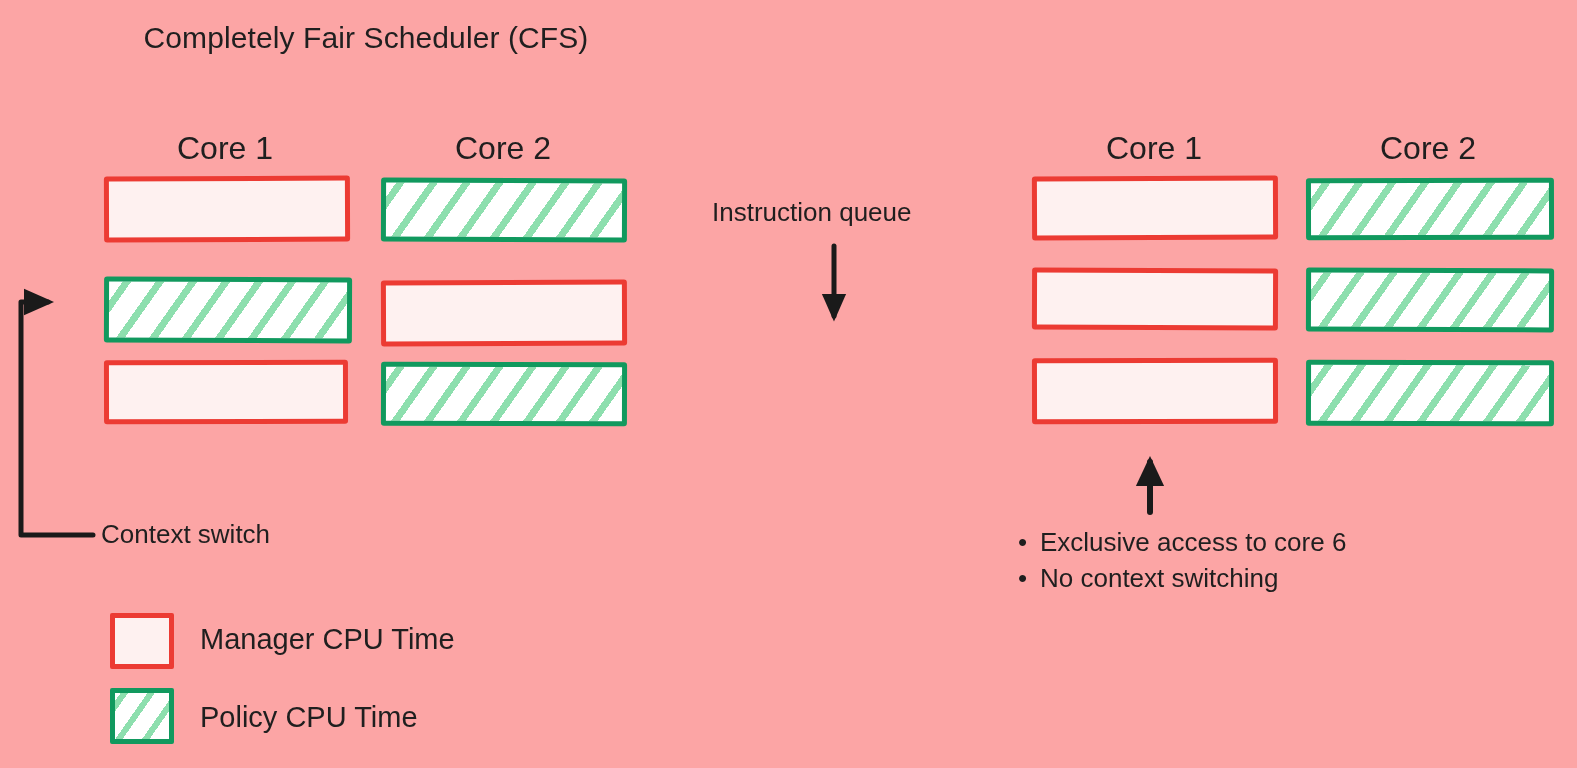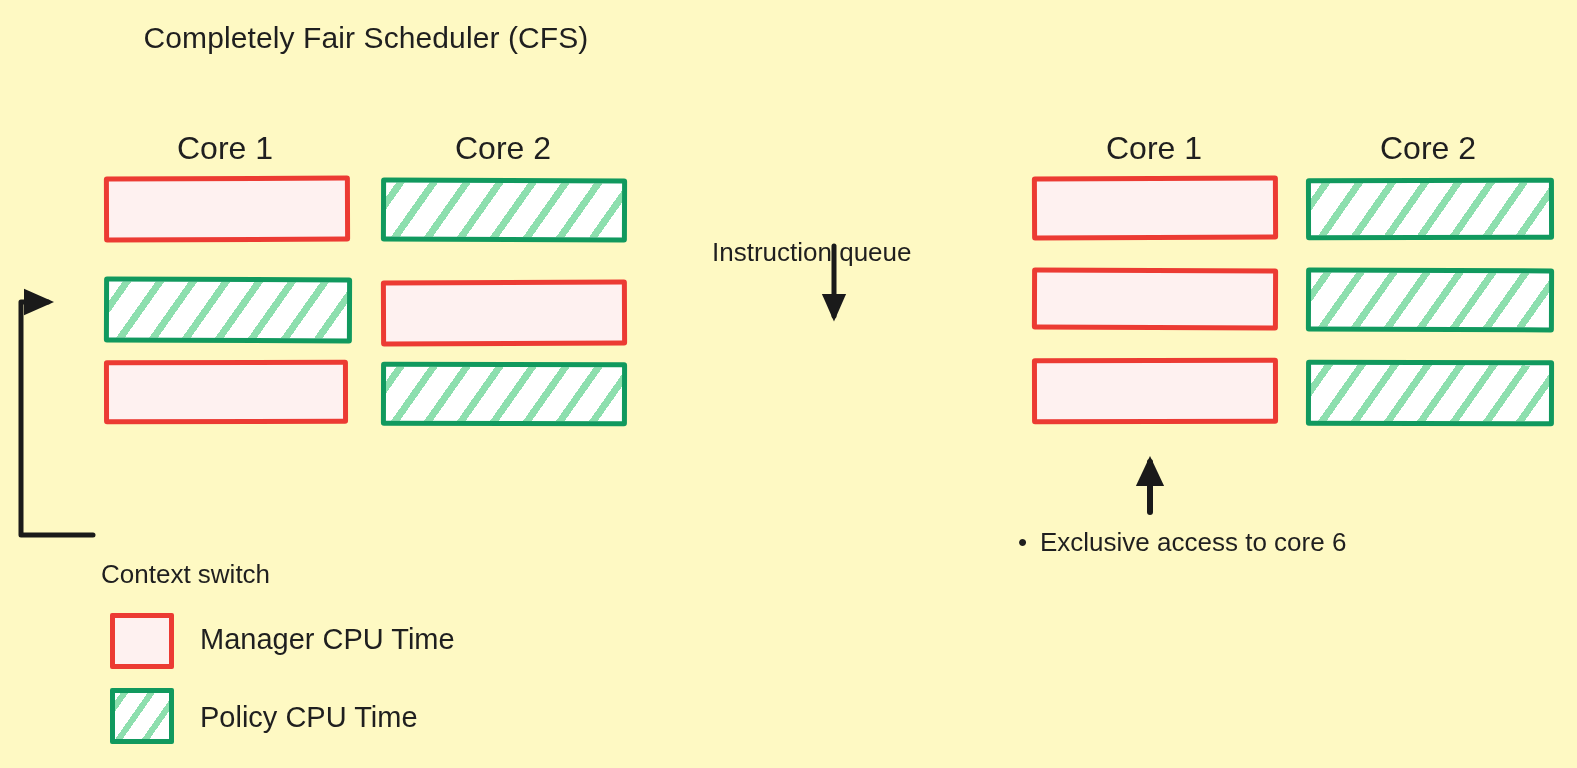--- a/index.html
+++ b/index.html
@@ -9,21 +9,21 @@
   }
   body {
     font-family: "Liberation Sans", sans-serif;
     color: #1a1a1a;
     -webkit-font-smoothing: antialiased;
   }
   #canvas {
     position: relative;
     width: 1577px;
     height: 768px;
-    background: #fef9c3;
+    background: #fca5a5;
     overflow: hidden;
   }
 
   
   .panel-title {
     position: absolute;
     font-size: 30px;
     line-height: 36px;
     color: #1f1f1f;
     text-align: center;
@@ -37,21 +37,20 @@
     color: #1f1f1f;
     text-align: center;
     width: 250px;
   }
   .plain-label {
     position: absolute;
     font-size: 26px;
     line-height: 30px;
     color: #1f1f1f;
     white-space: nowrap;
-    margin-top: 40px;
   }
 
   
   .block {
     position: absolute;
     box-sizing: border-box;
     border-radius: 3px;
   }
   .block.red {
     border: 5px solid #ec3b33;
@@ -168,20 +167,21 @@
   <div class="block red w1" style="left:1032px; top:176px; width:246px; height:64px;"></div>
   <div class="block red w2" style="left:1032px; top:268px; width:246px; height:62px;"></div>
   <div class="block red w3" style="left:1032px; top:358px; width:246px; height:66px;"></div>
 
   <div class="block green w3" style="left:1306px; top:178px; width:248px; height:62px;"></div>
   <div class="block green w2" style="left:1306px; top:268px; width:248px; height:64px;"></div>
   <div class="block green w4" style="left:1306px; top:360px; width:248px; height:66px;"></div>
 
   <ul class="bullets" style="left:1010px; top:524px;">
     <li>Exclusive access to core 6</li>
+    <li>No context switching</li>
   </ul>
 
   <div class="legend-swatch red" style="left:110px; top:613px;"></div>
   <div class="legend-text" style="left:200px; top:622px;">Manager CPU Time</div>
 
   <div class="legend-swatch green" style="left:110px; top:688px;"></div>
   <div class="legend-text" style="left:200px; top:700px;">Policy CPU Time</div>
 
   <svg class="svg-layer" viewBox="0 0 1577 768">
     <defs>

